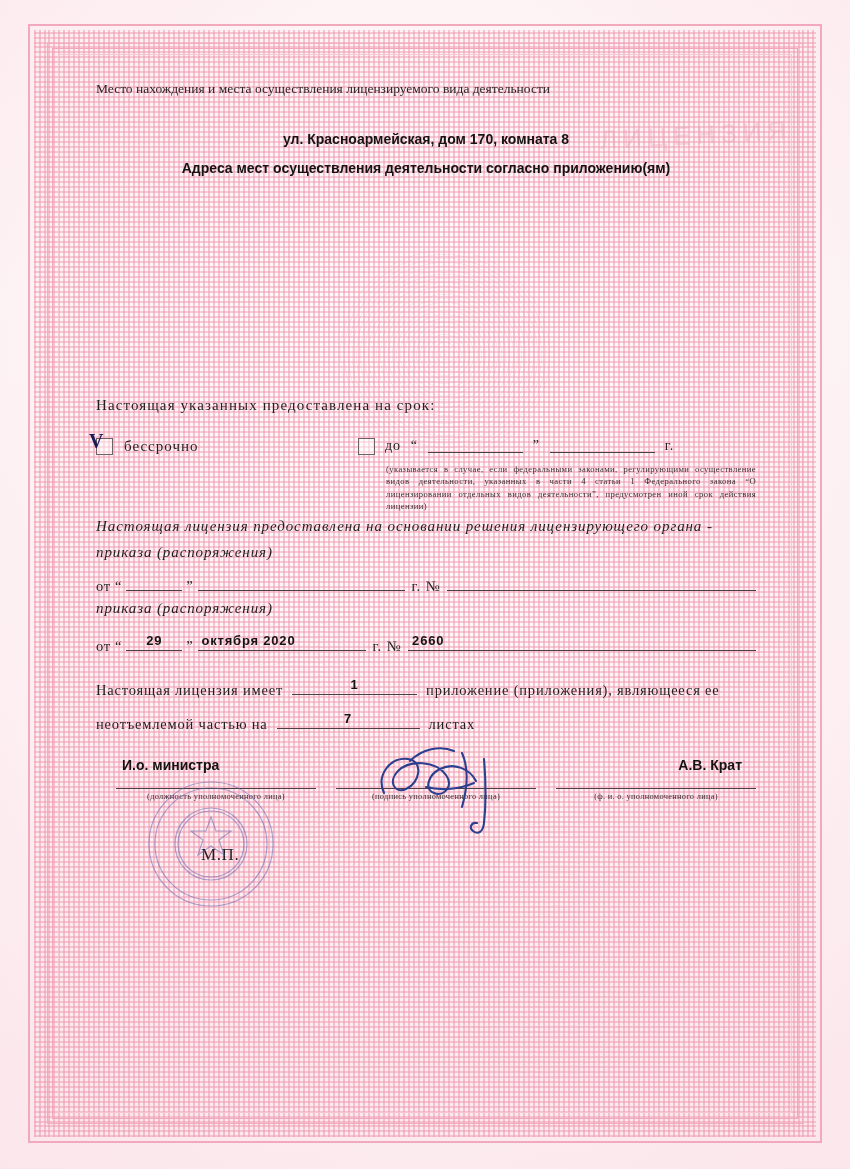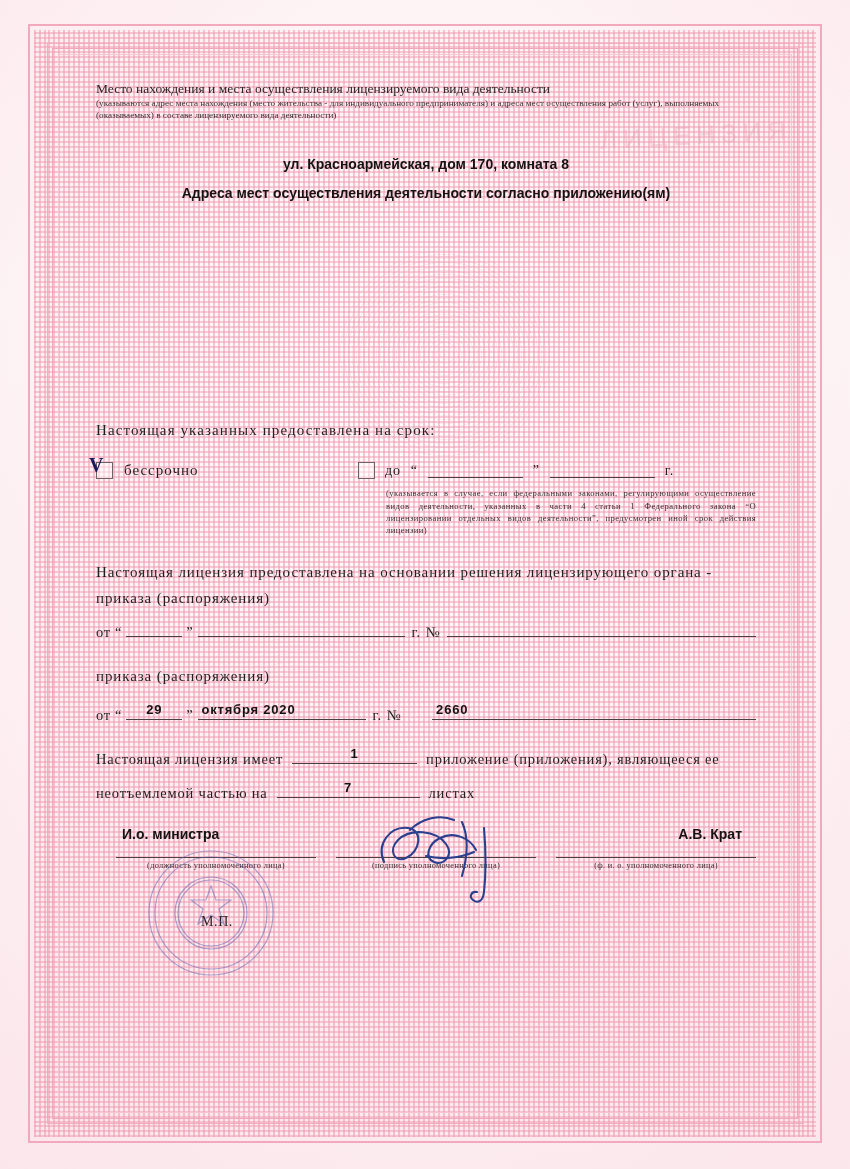--- a/index.html
+++ b/index.html
@@ -171,25 +171,25 @@
     height: 13px;
   }
   .note {
     margin-top: 8px;
     margin-left: 28px;
     width: 370px;
     text-align: justify;
   }
 
   .para {
-    margin-top: 22px;
     font-size: 15px;
     letter-spacing: .9px;
     line-height: 1.75;
     text-align: justify;
+    font-style: italic;
   }
   .para .j { display: block; }
 
   .fill-row {
     display: flex;
     align-items: baseline;
     margin-top: 10px;
     font-size: 14.5px;
     letter-spacing: .8px;
     position: relative;
@@ -236,21 +236,21 @@
   .sig-col .cap {
     margin-top: 3px;
     text-align: center;
     font-size: 8.4px;
     letter-spacing: .3px;
     color: #3a3033;
   }
   .mp {
     margin-top: 44px;
     margin-left: 105px;
-    font-size: 14px;
+    font-size: 17px;
     letter-spacing: .6px;
     font-family: Liberation Serif, serif;
   }
 
   
   .signature {
     position: absolute;
     left: 270px; top: -26px;
     width: 170px; height: 120px;
     pointer-events: none;
@@ -277,21 +277,20 @@
   <div class="border-band"></div>
   <div class="border-inner"></div>
   <div class="border-inner2"></div>
 
   <div class="watermark">ЛИЦЕНЗИЯ</div>
 
   <div class="content">
 
     <div>
       <div class="lbl-main">Место нахождения и места осуществления лицензируемого вида деятельности</div>
-      <div class="lbl-small">(указываются адрес места нахождения (место жительства - для индивидуального предпринимателя) и адреса мест осуществления работ (услуг), выполняемых (оказываемых) в составе лицензируемого вида деятельности)</div>
     </div>
 
     <div class="addr-block">
       <div>ул. Красноармейская, дом 170, комната 8</div>
       <div>Адреса мест осуществления деятельности согласно приложению(ям)</div>
     </div>
 
     <div style="margin-top:215px;">
       <div class="line-spaced">Настоящая указанных предоставлена на срок:</div>
 
@@ -345,21 +344,21 @@
       <span>от</span>
       <span style="margin:0 4px;">“</span>
       <span class="u" style="width:56px;">
         <span class="fill-val center">29</span>
       </span>
       <span style="margin:0 4px;">”</span>
       <span class="u" style="width:168px;text-decoration:underline;">
         <span class="fill-val">октября 2020</span>
       </span>
       <span style="margin:0 7px;">г. №</span>
-      <span class="u" style="flex:1;margin-left:24px;">
+      <span class="u" style="flex:1;">
         <span class="fill-val">2660</span>
       </span>
     </div>
 
     <div class="fill-row" style="margin-top:24px;">
       <span>Настоящая лицензия имеет</span>
       <span class="u" style="width:125px; margin:0 9px;">
         <span class="fill-val center">1</span>
       </span>
       <span>приложение (приложения), являющееся ее</span>

